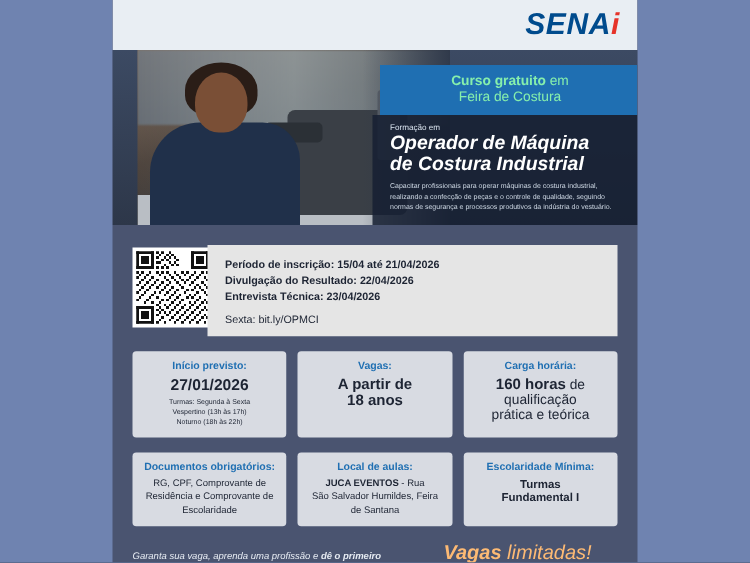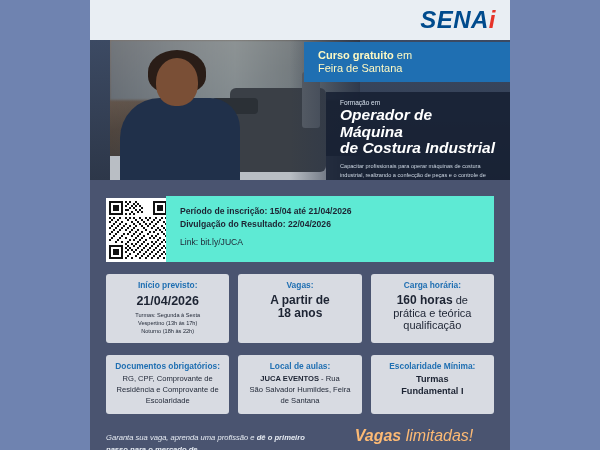--- a/index.html
+++ b/index.html
@@ -131,44 +131,45 @@
   .photo .grad-right {
     position: absolute;
     right: 0; top: 0;
     width: 70px; height: 100%;
     background: linear-gradient(90deg, rgba(45,55,73,0), rgba(45,55,73,0.95));
   }
   
   .badge-free {
     position: absolute;
     right: 0;
-    top: 2px;
+    top: 12px;
     width: 180px;
     padding: 7px 12px 8px 14px;
     background: #1f6fb2;
-    color: #fef9c3;
+    color: #86efac;
+    text-align: center;
   }
   .badge-free .l1 {
     font-size: 11px;
     font-weight: bold;
   }
   .badge-free .l1 .light {
     font-weight: normal;
   }
   .badge-free .l2 {
     font-size: 11px;
     font-weight: normal;
     margin-top: 1px;
   }
   
   .course-block {
     position: absolute;
     right: 0;
     top: 52px;
-    width: 184px;
+    width: 212px;
     background: rgba(22, 32, 50, 0.86);
     color: #fff;
     padding: 7px 12px 9px 14px;
     box-sizing: border-box;
   }
   .course-block .kicker {
     font-size: 6.5px;
     color: #d8e2ee;
     margin-bottom: 1px;
   }
@@ -200,21 +201,21 @@
     height: 64px;
     background: #fff;
     padding: 3px;
     box-sizing: border-box;
     flex: 0 0 auto;
     margin-top: 2px;
   }
   .qr svg { display: block; }
   .datesbox {
     flex: 1 1 auto;
-    background: #5eead4;
+    background: #e5e5e5;
     margin-left: -4px;
     padding: 9px 10px 9px 14px;
     box-sizing: border-box;
     color: #1d2433;
   }
   .datesbox .line {
     font-size: 8.6px;
     font-weight: bold;
     line-height: 1.52;
   }
@@ -319,21 +320,21 @@
       <div class="person-body"></div>
       <div class="person-hair"></div>
       <div class="person-head"></div>
       <div class="grad-right"></div>
     </div>
 
     <div class="badge-free">
       <div class="l1">
         <span>Curso gratuito</span><span class="light"> em</span>
       </div>
-      <div class="l2">Feira de Santana</div>
+      <div class="l2">Feira de Costura</div>
     </div>
 
     <div class="course-block">
       <div class="kicker">Formação em</div>
       <div class="title">
         <div>Operador de Máquina</div>
         <div>de Costura Industrial</div>
       </div>
       <div class="desc">Capacitar profissionais para operar máquinas de costura industrial, realizando a confecção de peças e o controle de qualidade, seguindo normas de segurança e processos produtivos da indústria do vestuário.</div>
     </div>
@@ -554,29 +555,30 @@
             <rect x="21" y="28" width="1" height="1"></rect>
               <rect x="24" y="28" width="1" height="1"></rect>
               <rect x="27" y="28" width="1" height="1"></rect>
           </g>
         </svg>
       </div>
 
       <div class="datesbox">
         <div class="line">Período de inscrição: 15/04 até 21/04/2026</div>
         <div class="line">Divulgação do Resultado: 22/04/2026</div>
-        <div class="link">Link: bit.ly/JUCA</div>
+        <div class="line">Entrevista Técnica: 23/04/2026</div>
+        <div class="link">Sexta: bit.ly/OPMCI</div>
       </div>
     </div>
   </div>
 
   <div class="cards">
     <div class="card">
       <div class="chead">Início previsto:</div>
-      <div class="cmain">21/04/2026</div>
+      <div class="cmain">27/01/2026</div>
       <div class="csub">
         <div>Turmas: Segunda à Sexta</div>
         <div>Vespertino (13h às 17h)</div>
         <div>Noturno (18h às 22h)</div>
       </div>
     </div>
 
     <div class="card mid-card">
       <div class="chead">Vagas:</div>
       <div class="cmain">
@@ -584,22 +586,22 @@
         <div>18 anos</div>
       </div>
     </div>
 
     <div class="card mid-card">
       <div class="chead">Carga horária:</div>
       <div class="cmain">
         <div>
           <span>160 horas</span><span class="reg"> de</span>
         </div>
+        <div class="reg">qualificação</div>
         <div class="reg">prática e teórica</div>
-        <div class="reg">qualificação</div>
       </div>
     </div>
   </div>
 
   <div class="cards">
     <div class="card">
       <div class="chead">Documentos obrigatórios:</div>
       <div class="card-body-small">RG, CPF, Comprovante de Residência e Comprovante de Escolaridade</div>
     </div>
 

